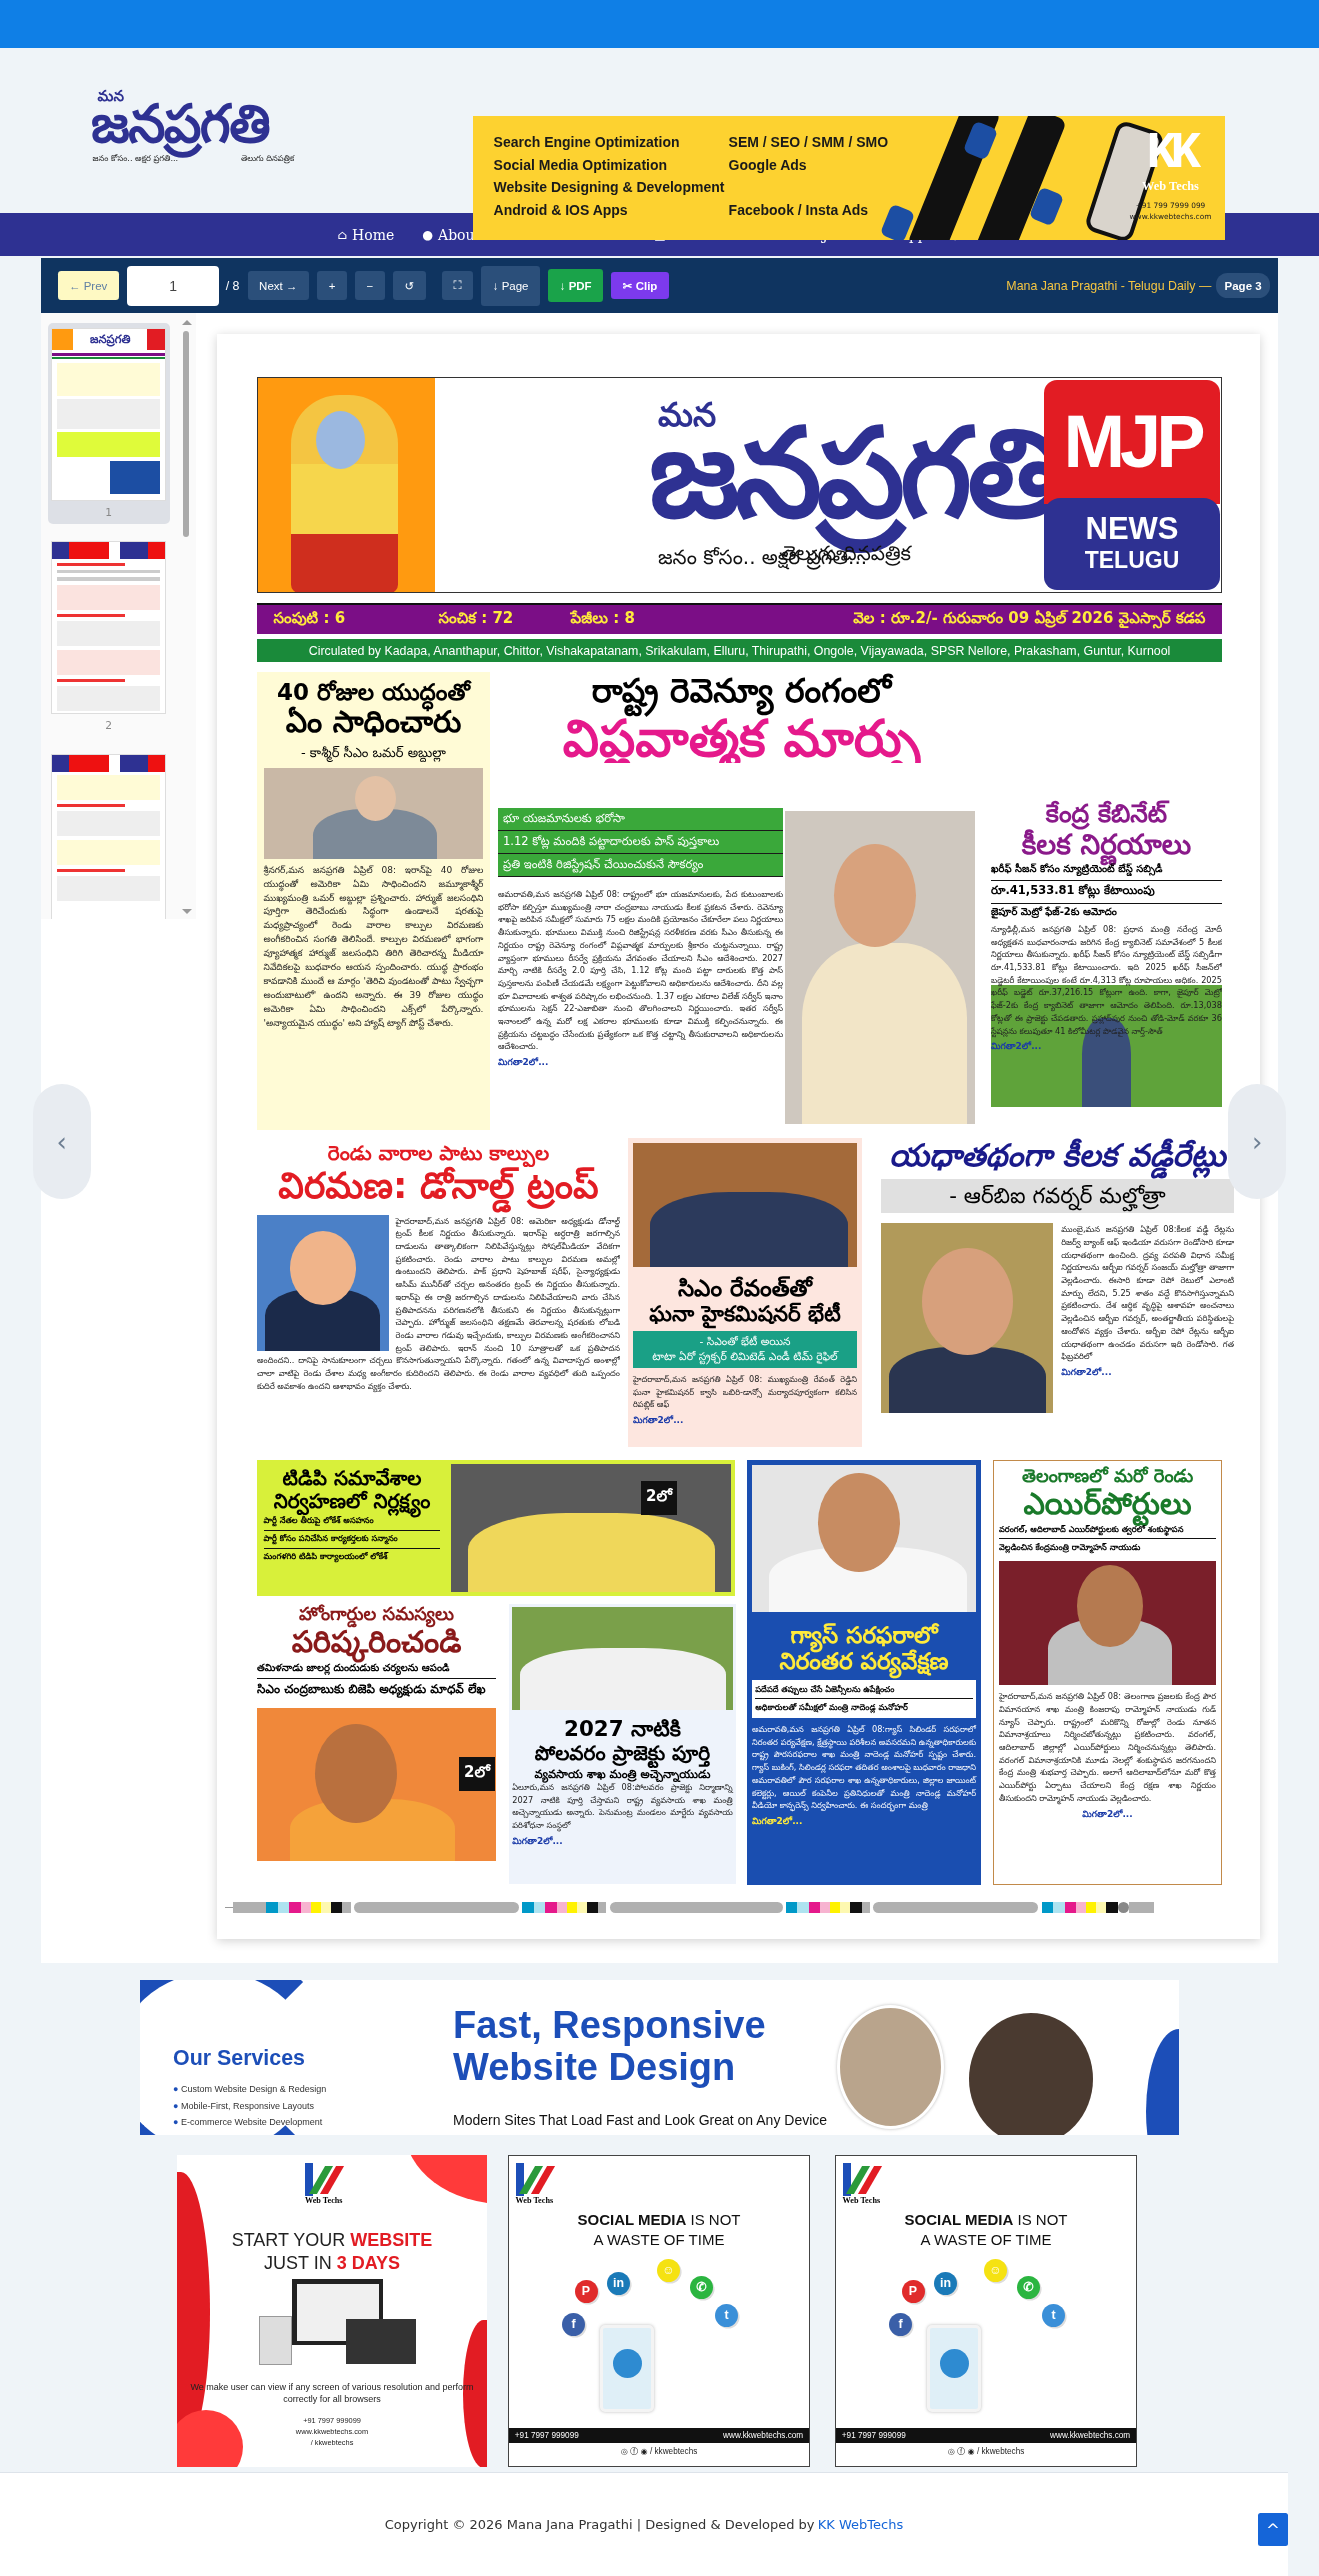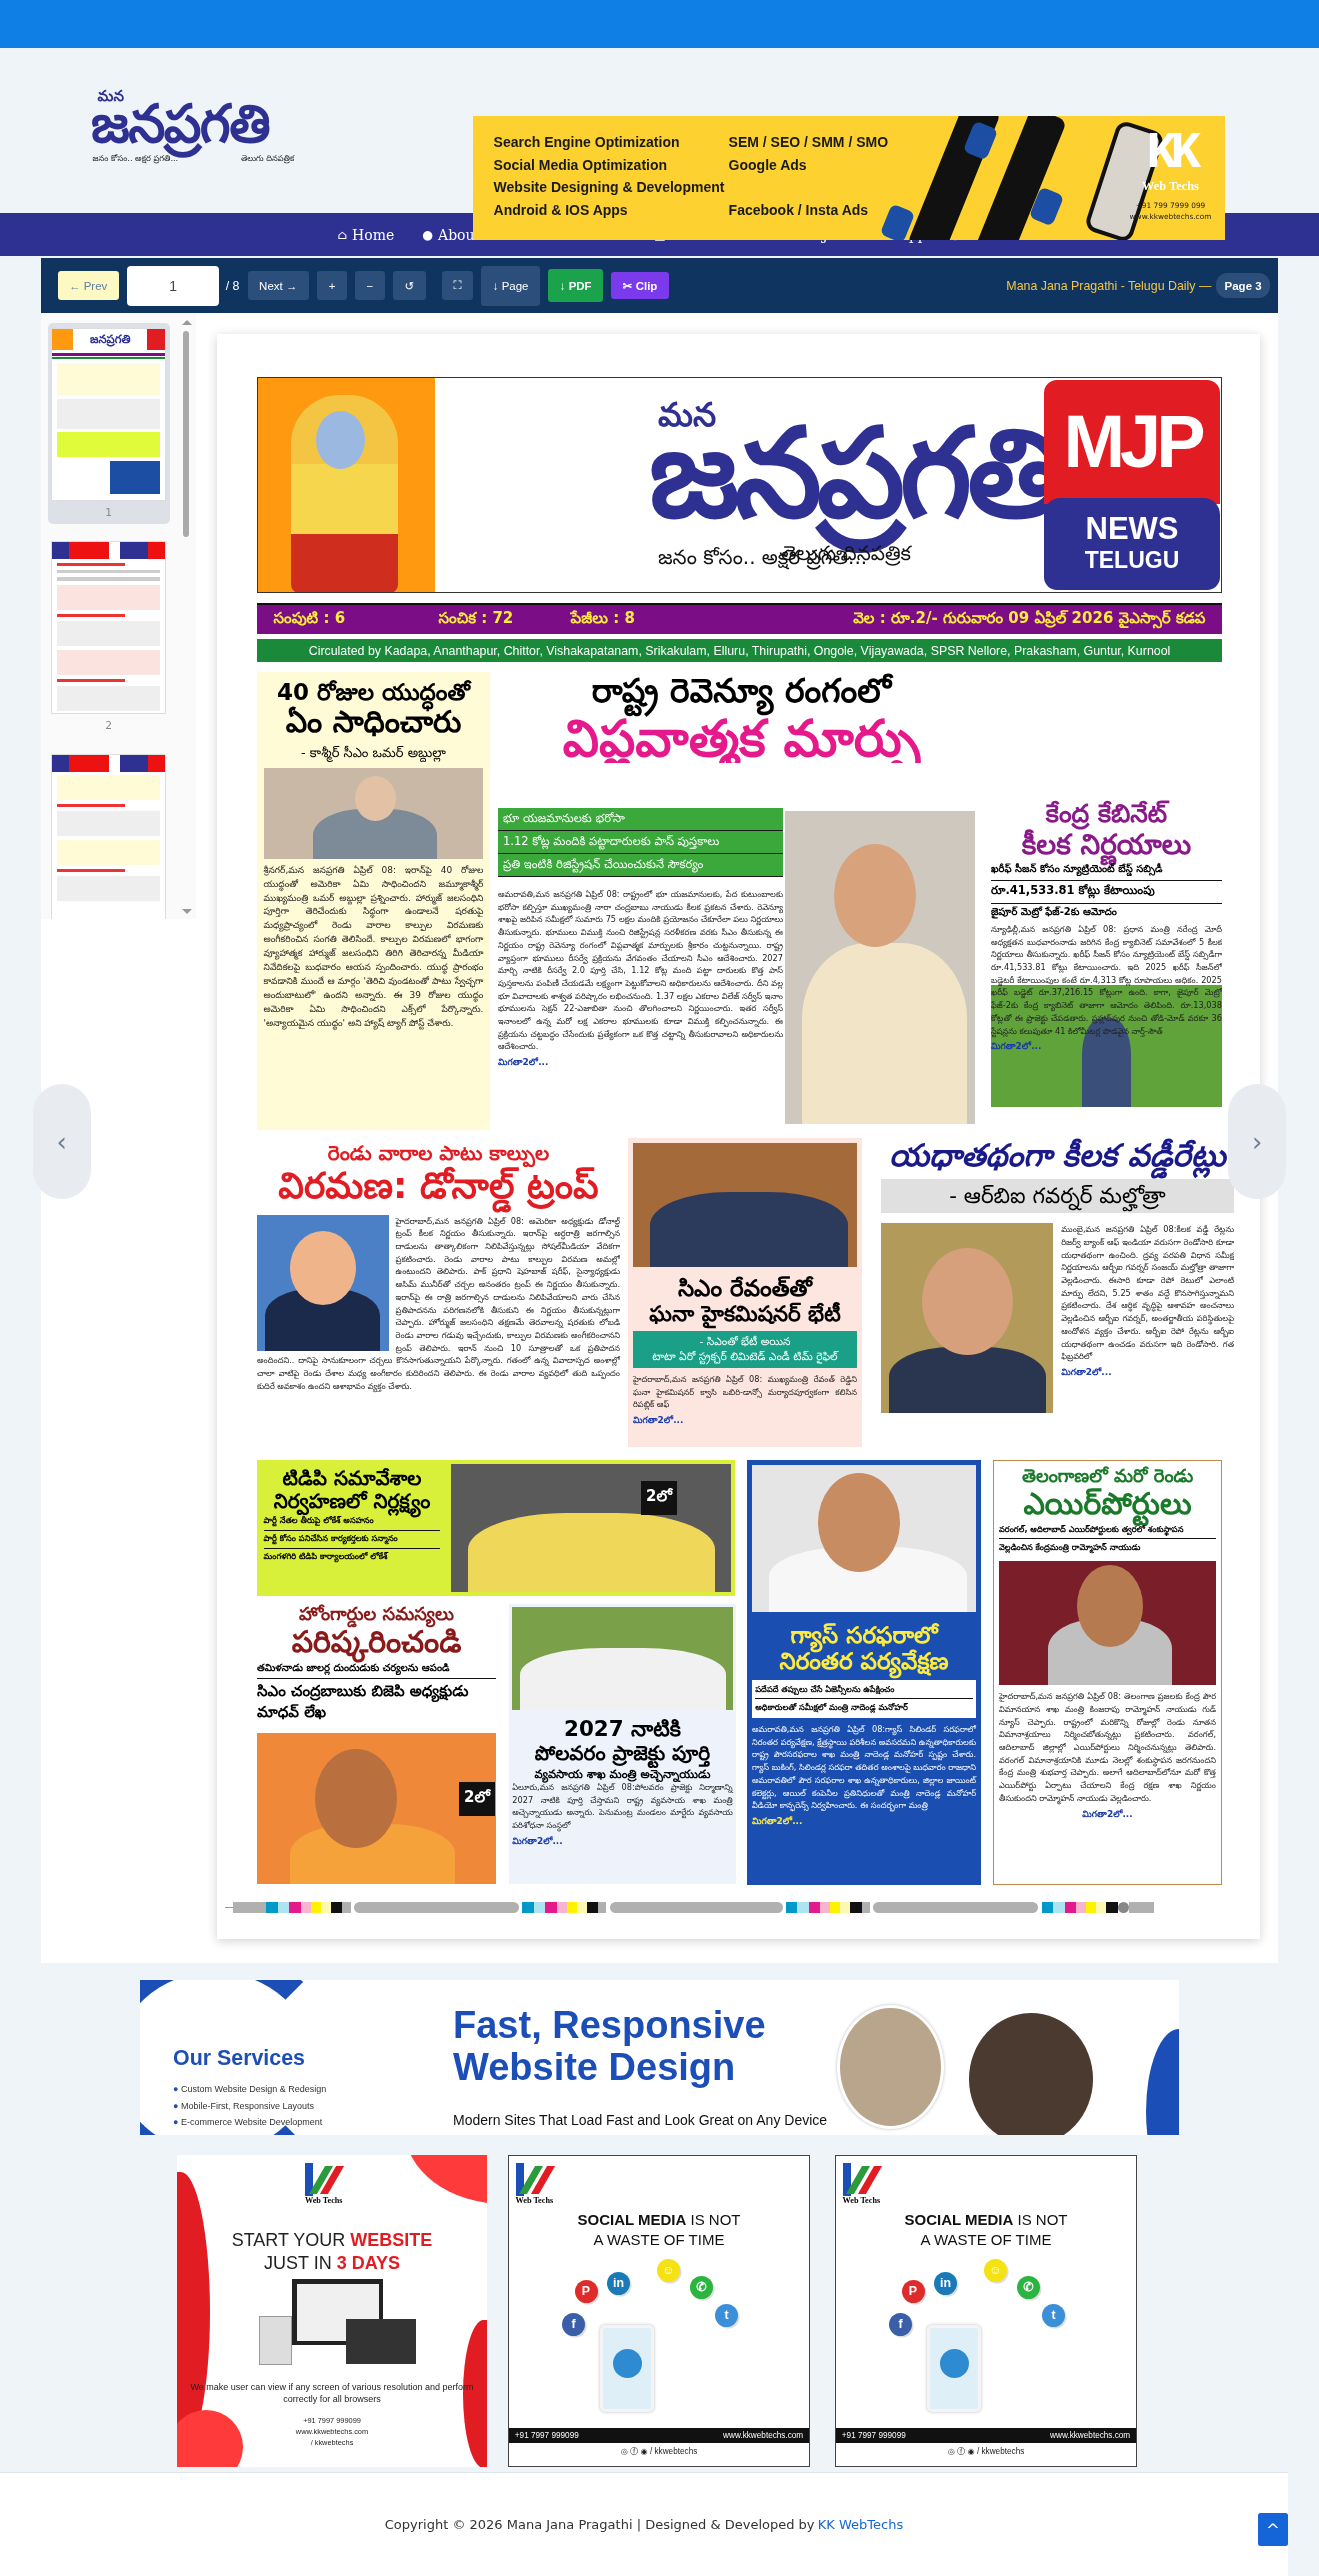--- a/index.html
+++ b/index.html
@@ -383,21 +383,21 @@
           <div class="photo" style="flex:1;margin:4.1px;background:#5a5a5a;">
             <div class="p-body" style="left:16.5px;top:49px;width:247px;height:91px;background:#efd75a"></div>
             <span class="tag-2lo" style="left:190px;top:16.5px;">2లో</span>
           </div>
         </div>
 
         <div class="box" style="left:0;top:932px;width:239px;height:280px;">
           <div class="hl" style="font-size:18px;color:#8a1a1a;">హోంగార్డుల సమస్యలు</div>
           <div class="hl" style="font-size:30px;color:#8a1a1a;">పరిష్కరించండి</div>
           <div class="sub-line" style="font-size:10px">తమిళనాడు జాలర్ల దుందుడుకు చర్యలను ఆపండి</div>
-          <div class="sub-line" style="font-size:15px;border:none">సిఎం చంద్రబాబుకు బిజెపి అధ్యక్షుడు మాధవ్ లేఖ</div>
+          <div class="sub-line" style="font-size:12px;border:none">సిఎం చంద్రబాబుకు బిజెపి అధ్యక్షుడు మాధవ్ లేఖ</div>
           <div class="photo" style="height:153px;margin-top:6.6px;background:#f0883a;">
             <div class="p-body" style="left:33px;top:91px;width:165px;height:74px;background:#f5a23a"></div>
             <div class="p-face" style="left:58px;top:16.5px;width:82px;height:99px;background:#b9703e"></div>
             <span class="tag-2lo" style="left:202px;top:49px;">2లో</span>
           </div>
         </div>
 
         <div class="box" style="left:252px;top:932px;width:227px;height:280px;background:#eef3fb;padding:3.3px;">
           <div class="photo" style="height:103px;background:#7aa04a;">
               <div class="p-body" style="left:8.2px;top:41px;width:206px;height:66px;background:#f1f1f1"></div>

